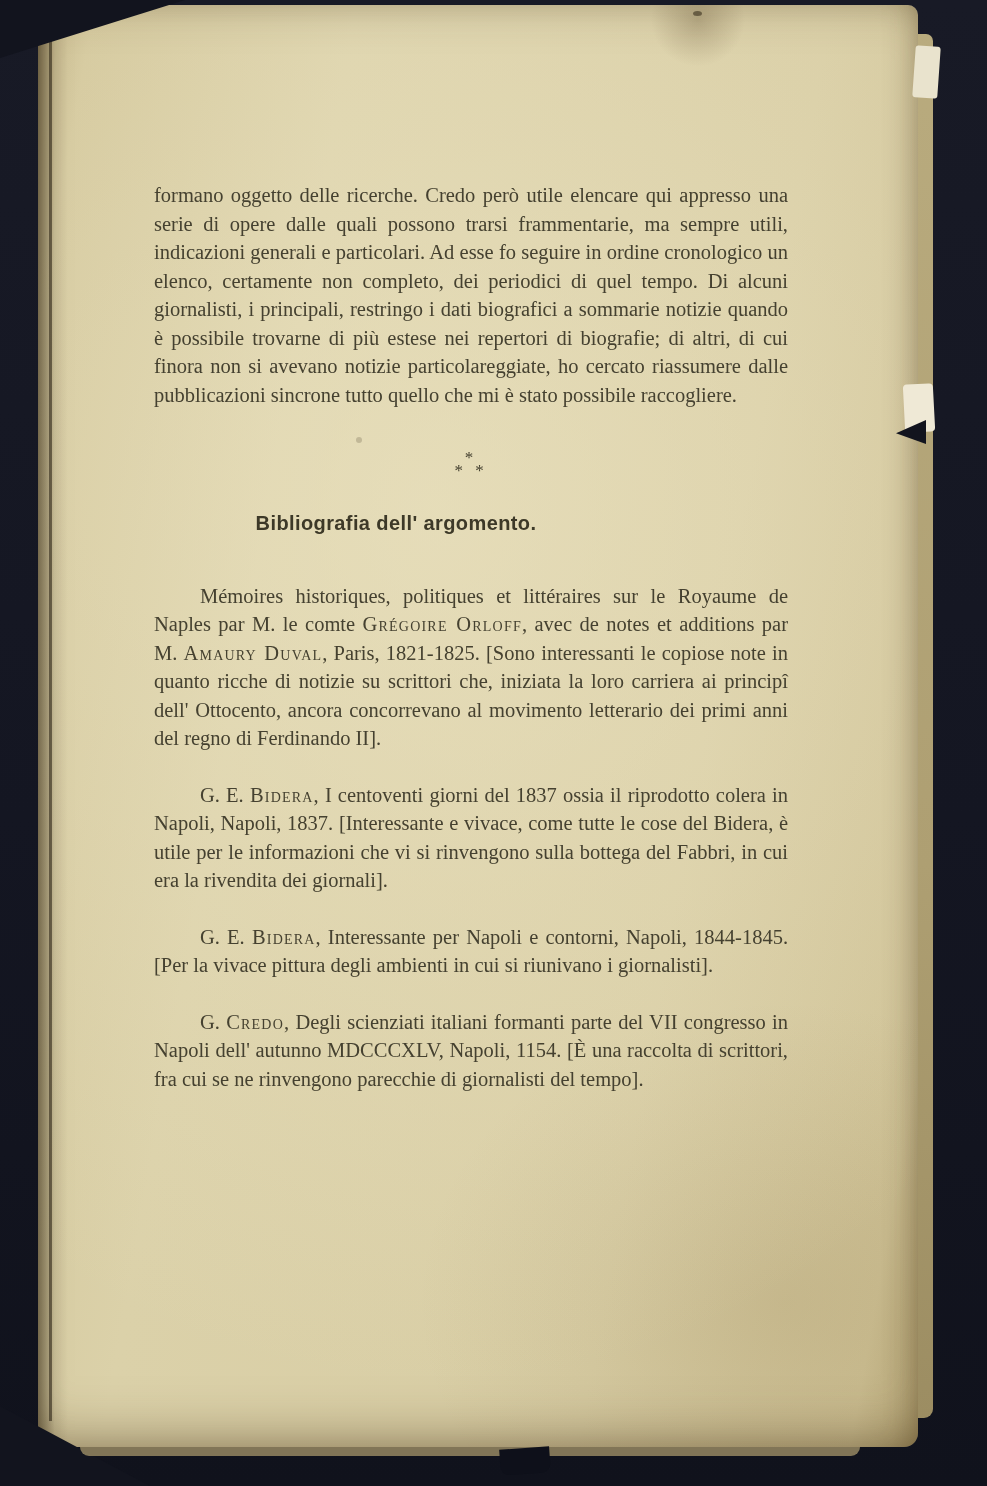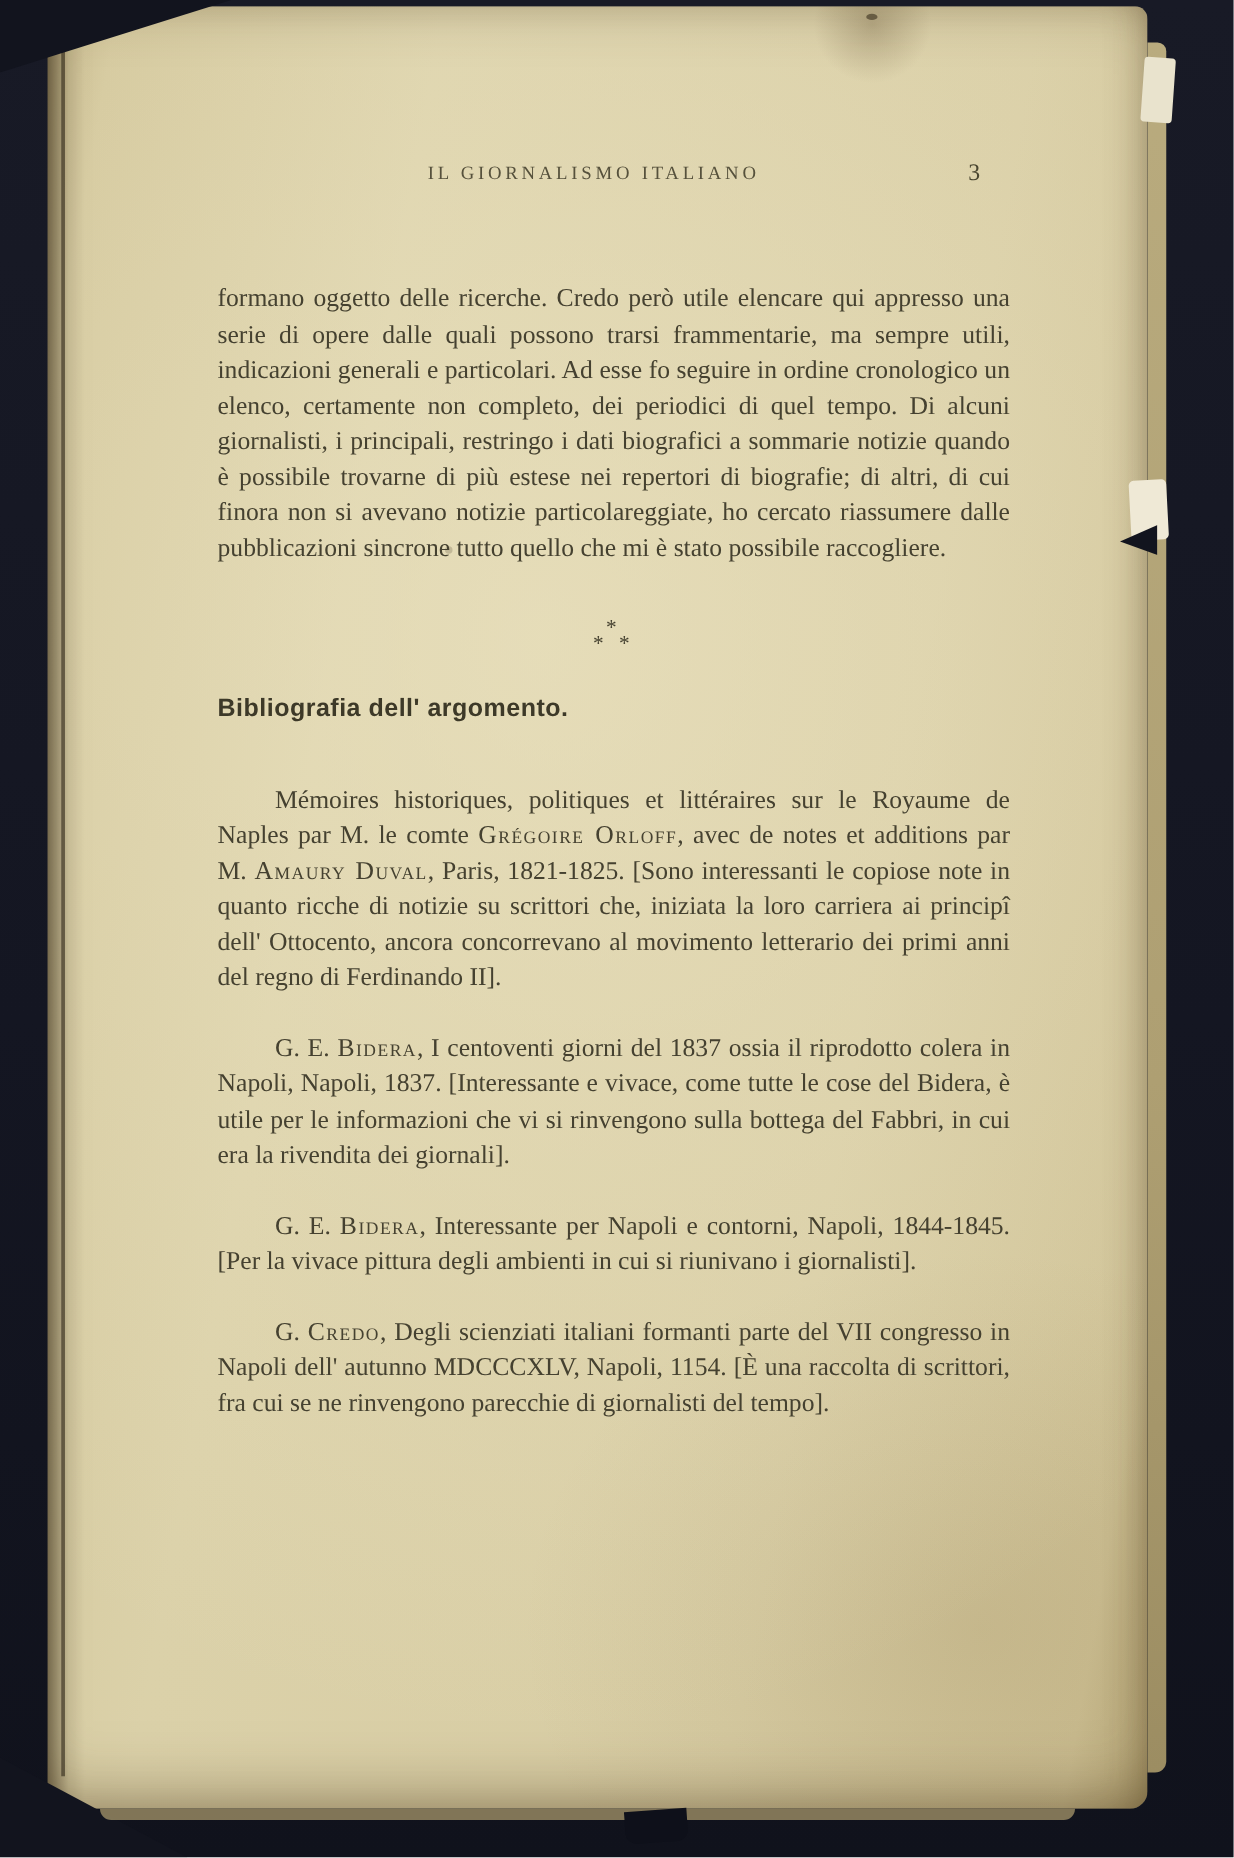--- a/index.html
+++ b/index.html
@@ -90,36 +90,36 @@
   }
   .running-title {
     display: block; text-align: center;
     font-size: 15px; letter-spacing: 3px;
   }
   .page-number {
     position: absolute; right: 8px; top: -3px;
     font-size: 19px; color: #49452f; letter-spacing: 0;
   }
   .content {
-    position: absolute; left: 136px; top: 176px; width: 634px;
+    position: absolute; left: 116px; top: 176px; width: 634px;
     color: #454130;
     font-size: 20.5px; line-height: 28.5px;
     text-align: justify;
-    margin-top: 44px;
   }
   .intro { margin: 0; }
   .asterism {
     margin: 42px 0 0; text-align: center;
     font-size: 17px; line-height: 13px; letter-spacing: 4px;
     color: #454130;
   }
   .asterism span { display: block; }
   .section-heading {
     margin: 32px 0 0; box-sizing: border-box;
     width: 634px; padding-right: 150px;
+    text-align: center;
     font-family: "Liberation Sans", sans-serif;
     font-weight: 700; font-size: 20px; letter-spacing: 0.4px;
     color: #3d3928;
   }
   .entry { margin: 28px 0 0; text-indent: 46px; }
   .entry.first { margin-top: 44px; }
   .it { }
   .rm { font-style: normal; }
   .sc { font-style: normal; font-variant: small-caps; letter-spacing: 1.2px; }
 </style>
@@ -127,24 +127,20 @@
 <body>
 
 <div class="scene">
 
   <div class="paper">
     <div class="gutter-shadow"></div>
     <div class="gutter-line"></div>
     <div class="speck s1"></div>
     <div class="speck s2"></div>
 
-    <div class="page-header">
-      <span class="running-title">IL GIORNALISMO ITALIANO</span>
-      <span class="page-number">3</span>
-    </div>
 
     <div class="content">
       <p class="intro">formano oggetto delle ricerche. Credo però utile elencare qui appresso una serie di opere dalle quali possono trarsi frammentarie, ma sempre utili, indicazioni generali e particolari. Ad esse fo seguire in ordine cronologico un elenco, certamente non completo, dei periodici di quel tempo. Di alcuni giornalisti, i principali, restringo i dati biografici a sommarie notizie quando è possibile trovarne di più estese nei repertori di biografie; di altri, di cui finora non si avevano notizie particolareggiate, ho cercato riassumere dalle pubblicazioni sincrone tutto quello che mi è stato possibile raccogliere.</p>
 
       <div class="asterism">
         <span>*</span>
         <span>* *</span>
       </div>
 
       <h2 class="section-heading">Bibliografia dell' argomento.</h2>

